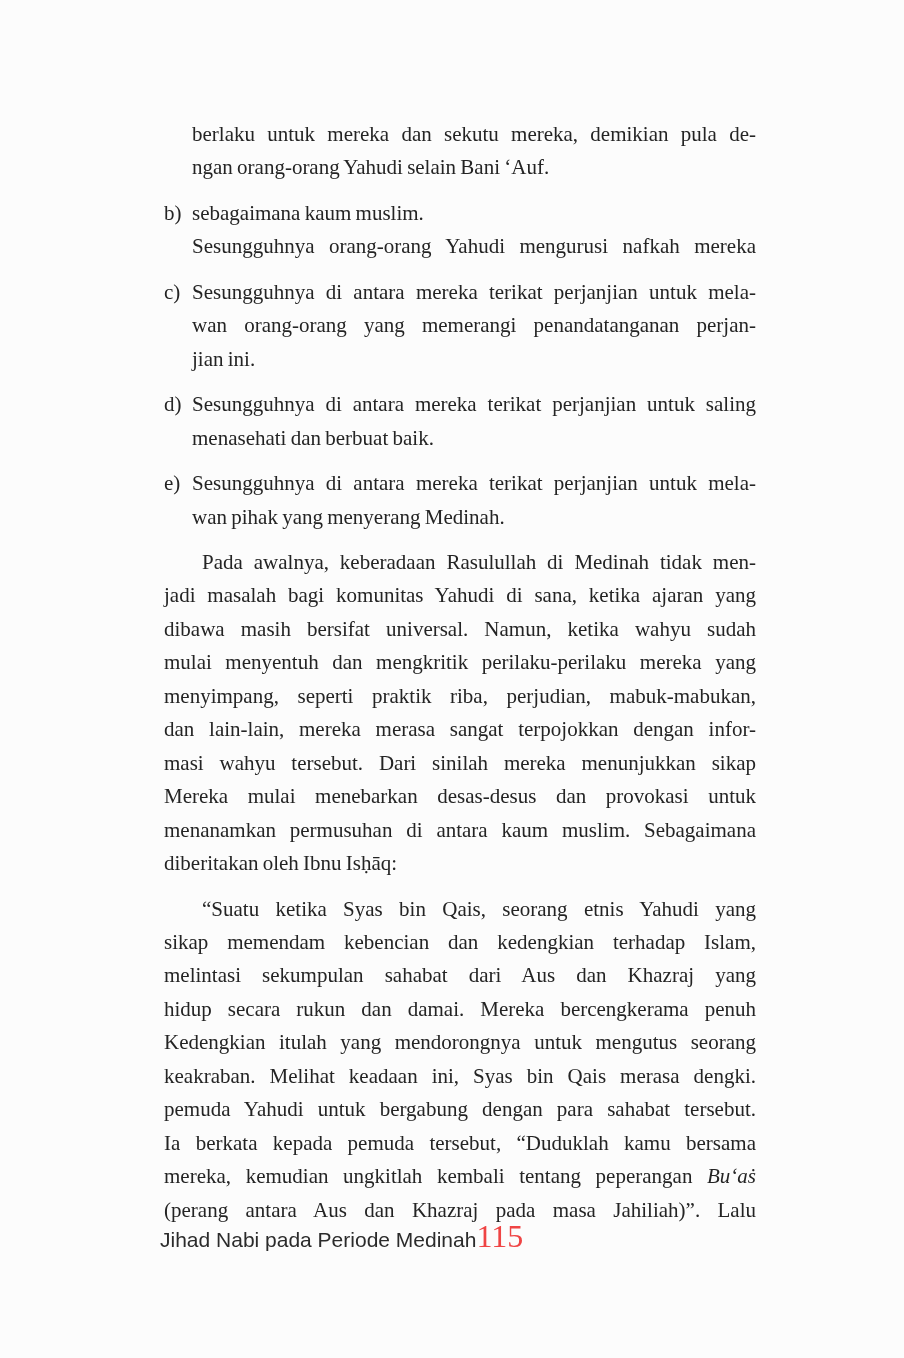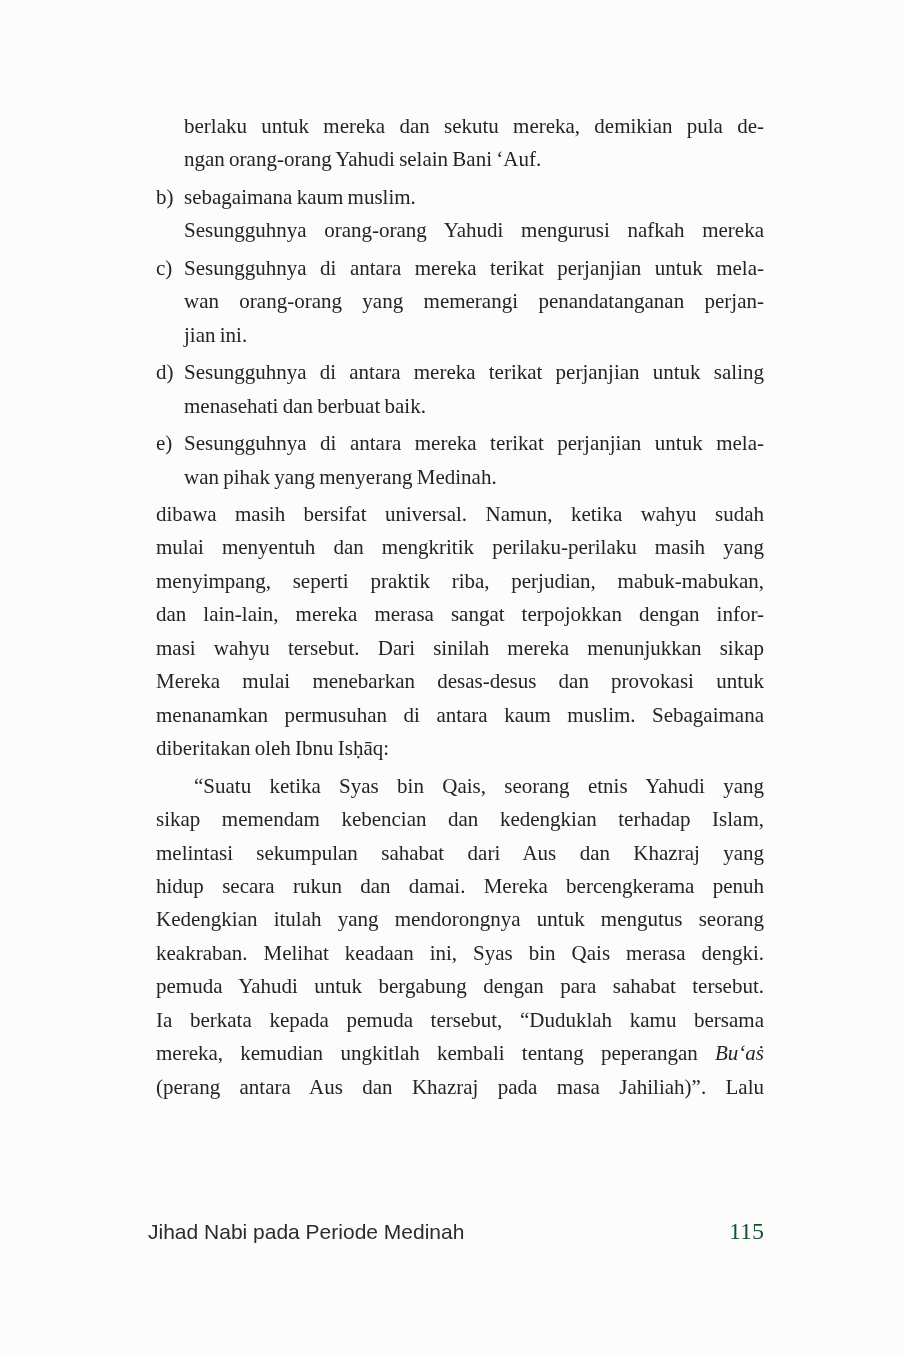--- a/index.html
+++ b/index.html
@@ -17,21 +17,21 @@
   }
   .textblock {
     position: absolute;
     left: 152px;
     top: 106px;
     width: 616px;
     font-size: 21px;
     line-height: 33.45px;
     word-spacing: -1px;
   }
-  .block { margin: 4px; }
+  .block { margin: 12px; }
   .list-item, .list-continuation {
     position: relative;
     padding-left: 28px;
   }
   .marker {
     position: absolute;
     left: 0;
     top: 0;
     line-height: 33.45px;
   }
@@ -40,36 +40,36 @@
     text-align-last: justify;
   }
   .line.last {
     text-align: right;
     text-align-last: left;
   }
   .line.ind { text-indent: 38px; }
   .line em { font-style: italic; }
   .footer {
     position: absolute;
-    left: 148px;
+    left: 160px;
     width: 616px;
     top: 1218px;
     display: flex;
-    justify-content: space-between;
+    justify-content: flex-start;
     align-items: baseline;
   }
   .footer-title {
     font-family: "Liberation Sans", sans-serif;
     font-size: 21px;
     color: #2b2b2b;
   }
   .page-number {
     font-family: "Liberation Serif", serif;
-    font-size: 24px;
-    color: #14532d;
+    font-size: 32px;
+    color: #ef4444;
   }
 </style>
 </head>
 <body>
 
 <div class="page">
   <main class="textblock" id="textblock">
       <div class="block list-continuation">
         <div class="line">berlaku untuk mereka dan sekutu mereka, demikian pula de-</div>
         <div class="line last">ngan orang-orang Yahudi selain Bani ‘Auf.</div>
@@ -89,22 +89,24 @@
         <span class="marker">d)</span>
         <div class="line">Sesungguhnya di antara mereka terikat perjanjian untuk saling</div>
         <div class="line last">menasehati dan berbuat baik.</div>
       </div>
       <div class="block list-item">
         <span class="marker">e)</span>
         <div class="line">Sesungguhnya di antara mereka terikat perjanjian untuk mela-</div>
         <div class="line last">wan pihak yang menyerang Medinah.</div>
       </div>
       <div class="block paragraph">
+        <div class="line ind">Pada awalnya, keberadaan Rasulullah di Medinah tidak men-</div>
+        <div class="line">jadi masalah bagi komunitas Yahudi di sana, ketika ajaran yang</div>
         <div class="line">dibawa masih bersifat universal. Namun, ketika wahyu sudah</div>
-        <div class="line">mulai menyentuh dan mengkritik perilaku-perilaku masih yang</div>
+        <div class="line">mulai menyentuh dan mengkritik perilaku-perilaku mereka yang</div>
         <div class="line">menyimpang, seperti praktik riba, perjudian, mabuk-mabukan,</div>
         <div class="line">dan lain-lain, mereka merasa sangat terpojokkan dengan infor-</div>
         <div class="line">masi wahyu tersebut. Dari sinilah mereka menunjukkan sikap</div>
         <div class="line">Mereka mulai menebarkan desas-desus dan provokasi untuk</div>
         <div class="line">menanamkan permusuhan di antara kaum muslim. Sebagaimana</div>
         <div class="line last">diberitakan oleh Ibnu Isḥāq:</div>
       </div>
       <div class="block paragraph">
         <div class="line ind">“Suatu ketika Syas bin Qais, seorang etnis Yahudi yang</div>
         <div class="line">sikap memendam kebencian dan kedengkian terhadap Islam,</div>

